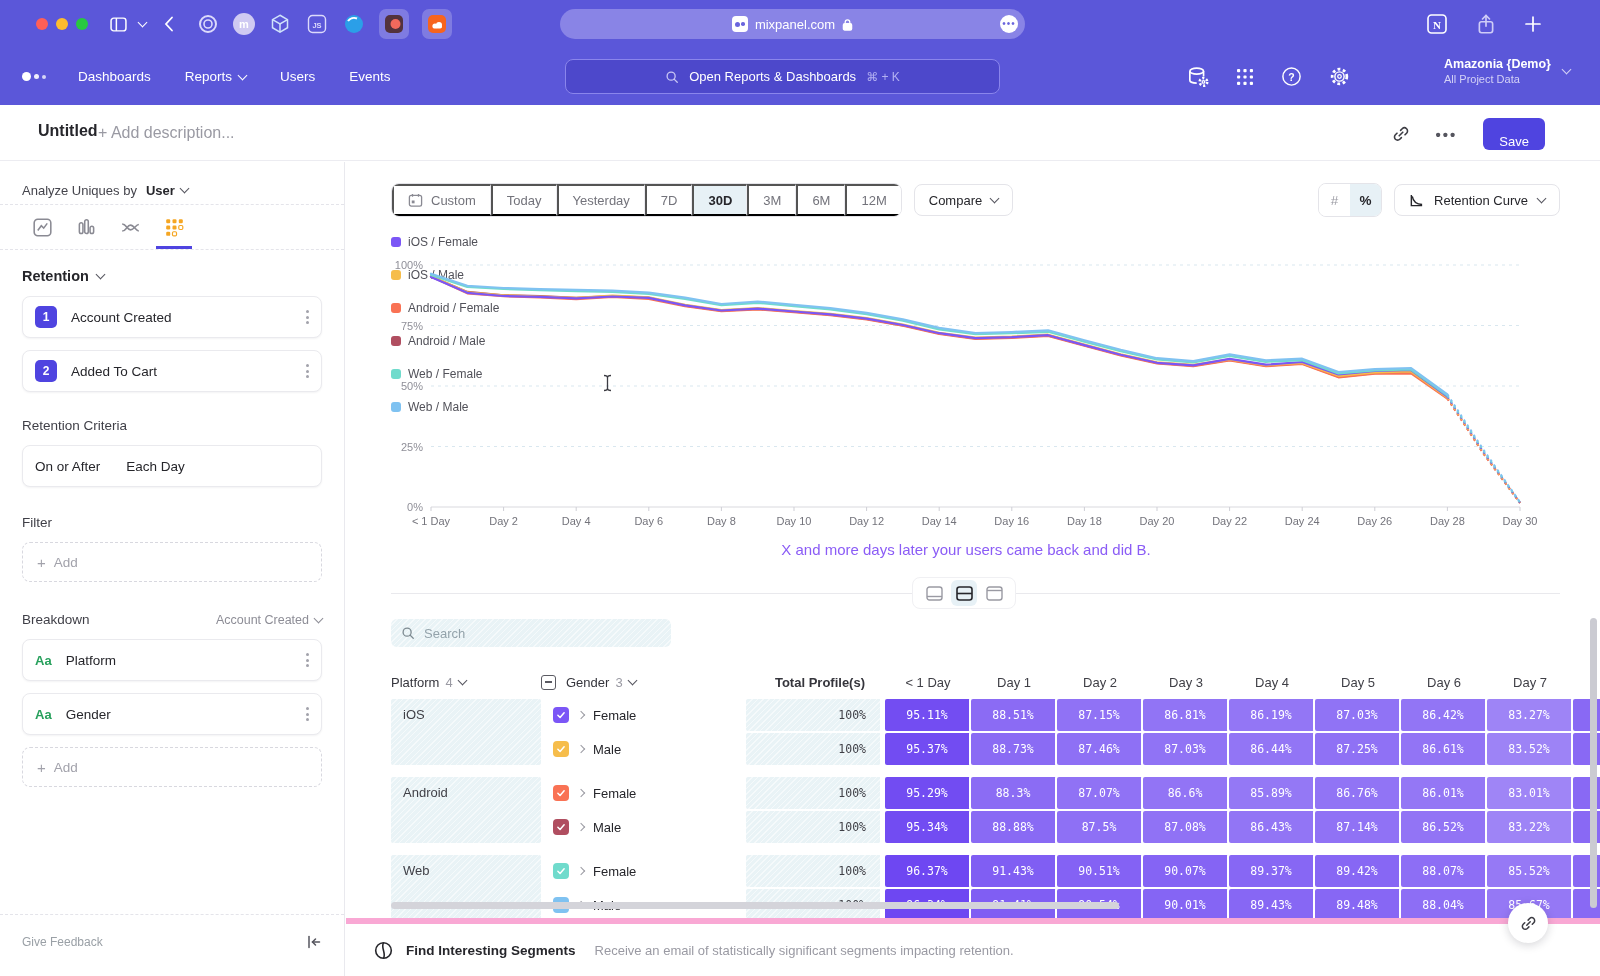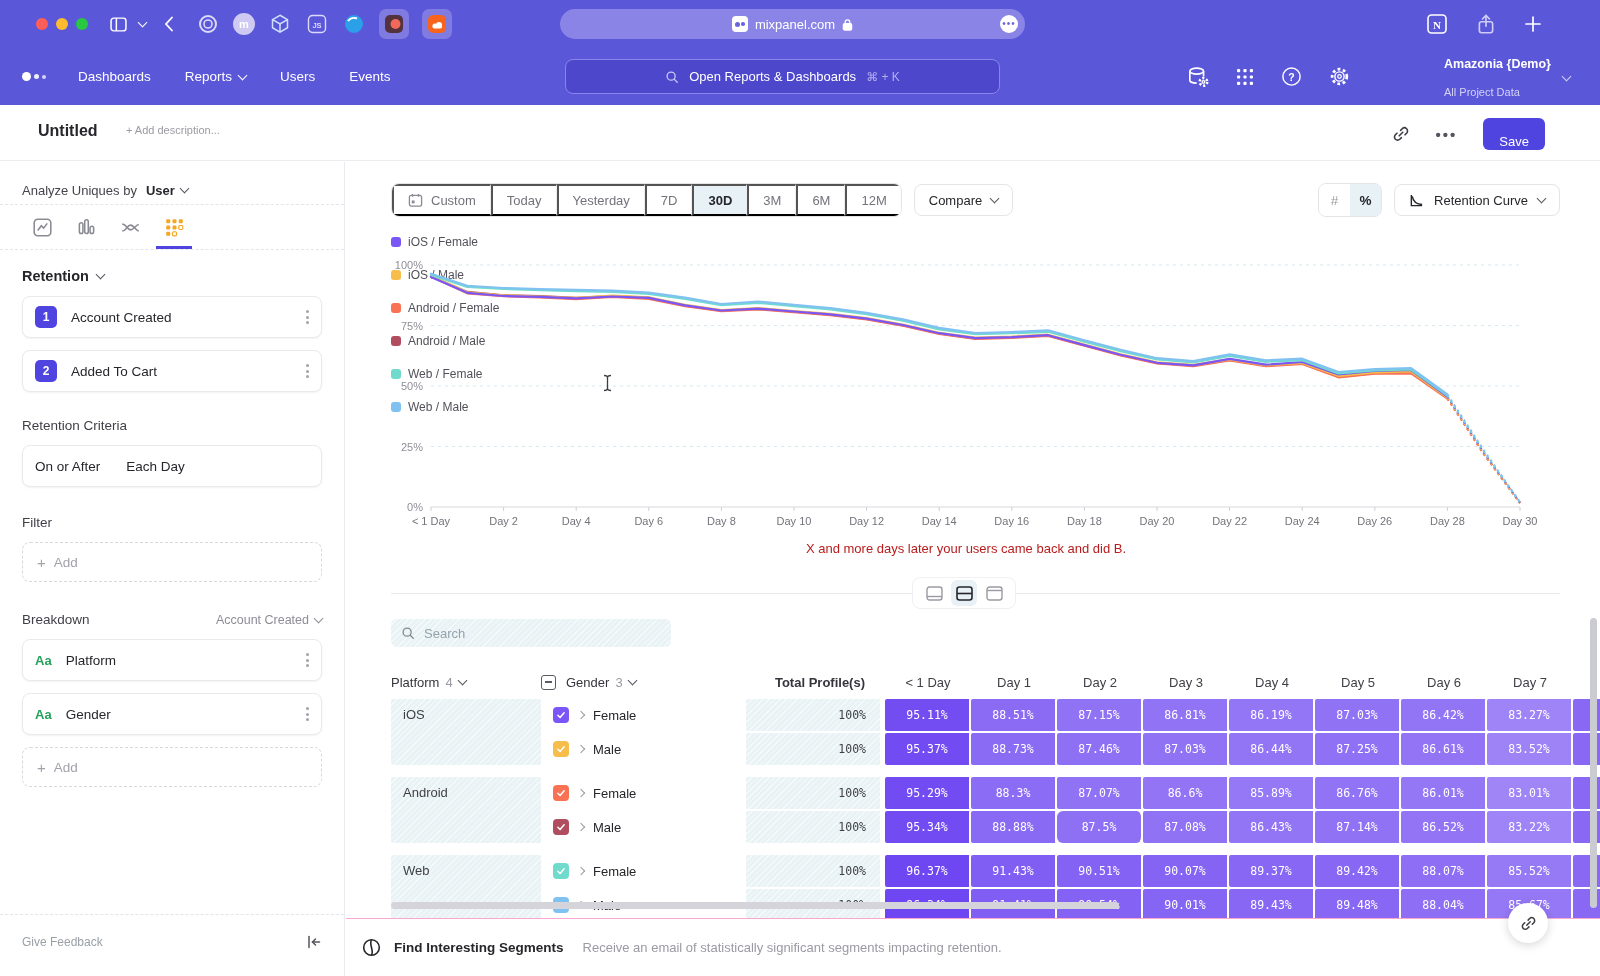--- a/index.html
+++ b/index.html
@@ -25,26 +25,26 @@
   .nav { position:absolute; top:48px; left:0; width:1600px; height:57px; background:#5b57d9; }
   .nav-left { position:absolute; left:22px; top:0; height:57px; display:flex; align-items:center; gap:34px; }
   .logo-dots { display:flex; align-items:center; gap:3px; margin-right:-2px; }
   .nav-item { color:#fff; font-size:13.5px; font-weight:500; display:flex; align-items:center; gap:7px; cursor:default; }
   .nav-search { position:absolute; left:565px; top:11px; width:435px; height:35px; background:#4d48cb; border:1px solid #8a85ec; border-radius:8px; display:flex; align-items:center; justify-content:center; gap:10px; }
   .nav-search .ph { color:#fff; font-size:13px; }
   .nav-search .kbd { color:#b3b0f2; font-size:12px; }
   .nav-icons { position:absolute; right:250px; top:0; height:57px; display:flex; align-items:center; gap:27px; }
   .profile { position:absolute; right:30px; top:9px; display:flex; align-items:center; gap:12px; color:#fff; }
   .profile .p1 { font-size:12.5px; font-weight:700; }
-  .profile .p2 { font-size:11px; color:#d4d2f6; margin-top:15px; }
+  .profile .p2 { font-size:11px; color:#d4d2f6; margin-top:2px; }
 
   
   .rheader { position:absolute; top:105px; left:0; width:1600px; height:56px; background:#fff; border-bottom:1px solid #ececf1; }
   .rtitle { position:absolute; left:38px; top:17px; font-size:16px; font-weight:600; color:#26262b; }
-  .rdesc { position:absolute; left:126px; top:19px; font-size:11px; color:#9a9aa3; }
+  .rdesc { position:absolute; left:98px; top:19px; font-size:16px; color:#9a9aa3; }
   .rheader-right { position:absolute; right:55px; top:13px; display:flex; align-items:center; gap:26px; }
   .save-btn { background:#4f44e0; color:#fff; font-size:13px; font-weight:500; border:none; border-radius:6px; height:30px; padding:16px 16px; }
   .kebab-h { color:#55555e; font-size:15px; letter-spacing:2px; font-weight:700; }
 
   
   .sidebar { position:absolute; top:162px; left:0; width:345px; height:814px; border-right:1px solid #e9e9ee; background:#fff; }
   .sb-inner { padding:0 22px; }
   .sb-analyze { padding-top:14px; display:flex; align-items:center; gap:6px; font-size:13px; color:#44444c; height:42px; }
   .sb-analyze b { font-weight:700; color:#26262b; margin-left:3px; }
   .sb-div { border-bottom:1px dashed #e4e4ea; margin:0 -22px; }
@@ -80,21 +80,21 @@
   .fmt-toggle { display:flex; border:1px solid #e4e4e9; border-radius:8px; overflow:hidden; }
   .fmt { width:31px; height:32px; display:flex; align-items:center; justify-content:center; font-size:13.5px; color:#9a9aa3; background:#fff; }
   .fmt.sel { background:#e7f1f6; color:#26262b; font-weight:600; }
   .charttype-btn { height:32px; border:1px solid #e4e4e9; border-radius:8px; background:#fff; padding:0 14px; display:flex; align-items:center; gap:10px; font-size:13px; font-weight:500; color:#26262b; }
 
   .legend { position:absolute; top:73px; left:45px; width:1150px; display:flex; justify-content:center; gap:19px;flex-direction:column; }
   .leg-item { display:flex; align-items:center; gap:7px; font-size:12px; color:#515159; }
   .leg-sw { width:10px; height:10px; border-radius:3px; }
 
   .chart-wrap { position:absolute; top:93px; left:45px; width:1150px; height:278px; }
-  .caption { position:absolute; top:379px; left:45px; width:1150px; text-align:center; font-size:13px; color:#b91c1c; }
+  .caption { position:absolute; top:379px; left:45px; width:1150px; text-align:center; font-size:15px; color:#8b5cf6; }
   .ibeam { position:absolute; top:374px; left:602px; }
 
   .mid-div { position:absolute; top:431px; left:45px; right:40px; border-top:1px solid #e9e9ed; }
   .layout-toggle { position:absolute; top:415px; left:566px; height:32px; background:#fff; display:flex; gap:4px; padding:0 8px; align-items:center; border:1px solid #f0f0f3; border-radius:8px; }
   .lt-btn { width:26px; height:26px; border-radius:6px; display:flex; align-items:center; justify-content:center; }
   .lt-btn.sel { background:#e7f1f6; }
 
   .table-wrap { position:absolute; top:455px; left:45px; right:0; height:301px; overflow:hidden; }
   .hatch { background-color:#e9f3f6; background-image:repeating-linear-gradient(135deg, rgba(255,255,255,.55) 0 1px, rgba(255,255,255,0) 1px 4px); }
   .search-box { width:280px; height:28px; border-radius:6px; display:flex; align-items:center; gap:9px; padding-left:10px; margin-top:2px; }
@@ -111,21 +111,21 @@
   .tgroup { grid-auto-rows:32px; row-gap:2px; margin-bottom:12px; }
   .p-cell { grid-row:1 / span 2; font-size:13px; color:#3f3f46; padding:8px 0 0 12px; border-radius:2px; }
   .g-cell { display:flex; align-items:center; gap:9px; padding-left:12px; background:#fff; }
   .g-cell .glbl { font-size:13px; color:#26262b; }
   .chk { width:16px; height:16px; border-radius:4px; display:flex; align-items:center; justify-content:center; }
   .t-cell { display:flex; align-items:center; justify-content:flex-end; padding-right:14px; font-family:"DejaVu Sans Mono", monospace; font-size:11.5px; color:#3f3f46; border-right:5px solid #fff; border-radius:2px; }
   .d-cell { display:flex; align-items:center; justify-content:center; font-family:"DejaVu Sans Mono", monospace; font-size:11.5px; color:#fff; border-right:2px solid #fff; border-radius:2px; }
   .hscroll { position:absolute; top:740px; left:45px; width:728px; height:7px; border-radius:4px; background:#d4d4da; }
   .vscroll { position:absolute; top:618px; right:3px; width:7px; height:290px; border-radius:4px; background:#cbcbd2; }
 
-  .footer { position:absolute; top:756px; left:0; right:0; height:58px; border-top:1px solid #f9a8d4; display:flex; align-items:center; padding-left:16px; gap:13px; background:#fff; }
+  .footer { position:absolute; top:756px; left:0; right:0; height:58px; border-top:6px solid #f9a8d4; display:flex; align-items:center; padding-left:28px; gap:13px; background:#fff; }
   .f-title { font-size:13.5px; font-weight:700; color:#26262b; }
   .f-sub { font-size:13px; color:#9a9aa3; margin-left:6px; }
   .float-link { position:absolute; left:1508px; top:903px; width:40px; height:40px; border-radius:50%; background:#fff; box-shadow:0 2px 10px rgba(20,20,40,.18); display:flex; align-items:center; justify-content:center; }
 </style>
 </head>
 <body>
 
 <div class="chrome">
   <div class="lights">
     <span class="light" style="background:#ff5f57"></span>
@@ -712,21 +712,21 @@
               <svg width="10" height="10" viewBox="0 0 16 16" fill="none" stroke="#fff" stroke-width="2.4" stroke-linecap="round" stroke-linejoin="round">
                 <path d="M3 8.5 L6.5 12 L13 4.5"></path>
               </svg>
             </span>
             <span class="cvr" style="color: rgb(154, 154, 162);"></span>
             <span class="glbl">Male</span>
           </div>
           <div class="t-cell hatch">100%</div>
           <div class="d-cell" style="background: rgba(91, 47, 240, 0.863);">95.34%</div>
           <div class="d-cell" style="background: rgba(91, 47, 240, 0.718);">88.88%</div>
-          <div class="d-cell" style="background: rgba(91, 47, 240, 0.686); border-radius: 6px;">87.5%</div>
+          <div class="d-cell" style="background: rgba(91, 47, 240, 0.686);">87.5%</div>
           <div class="d-cell" style="background: rgba(91, 47, 240, 0.68);">87.08%</div>
           <div class="d-cell" style="background: rgba(91, 47, 240, 0.663);">86.43%</div>
           <div class="d-cell" style="background: rgba(91, 47, 240, 0.68);">87.14%</div>
           <div class="d-cell" style="background: rgba(91, 47, 240, 0.667);">86.52%</div>
           <div class="d-cell" style="background: rgba(91, 47, 240, 0.592);">83.22%</div>
           <div class="d-cell" style="background: rgba(91, 47, 240, 0.72);"></div>
         </div>
         <div class="tgrid tgroup">
           <div class="p-cell hatch">Web</div>
           <div class="g-cell">

